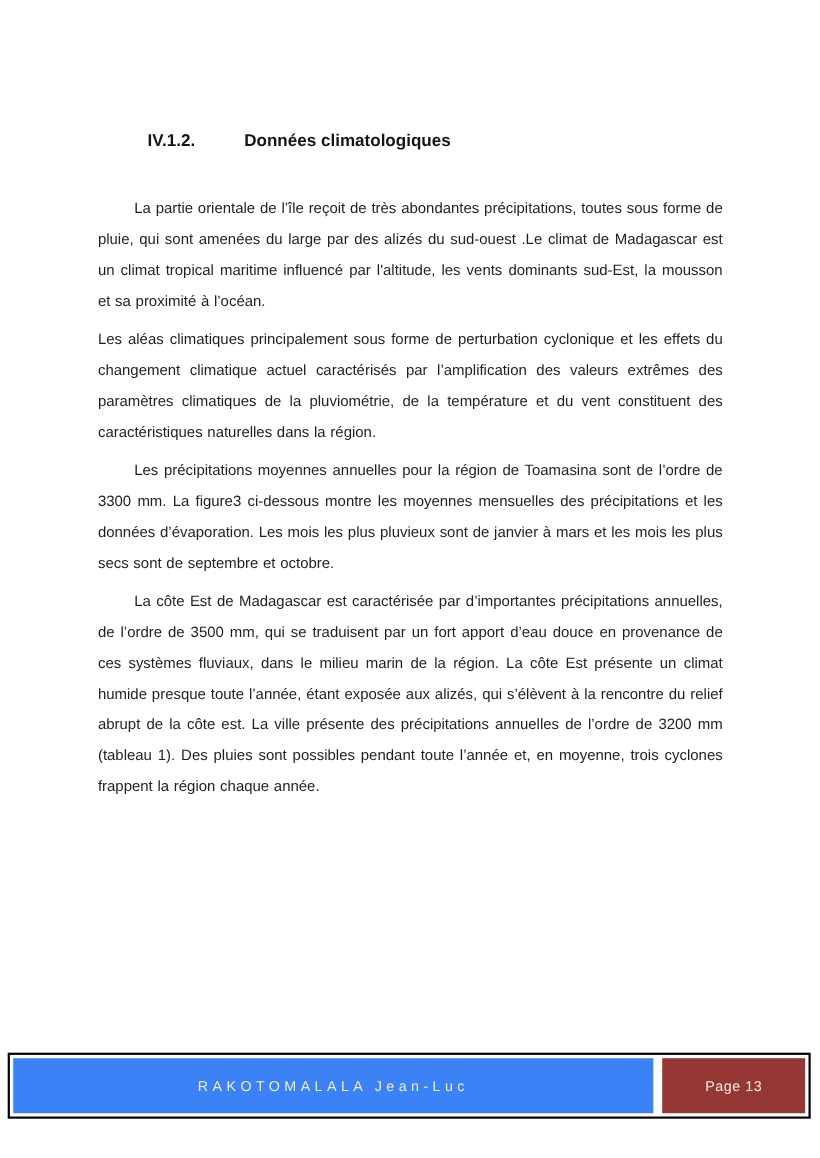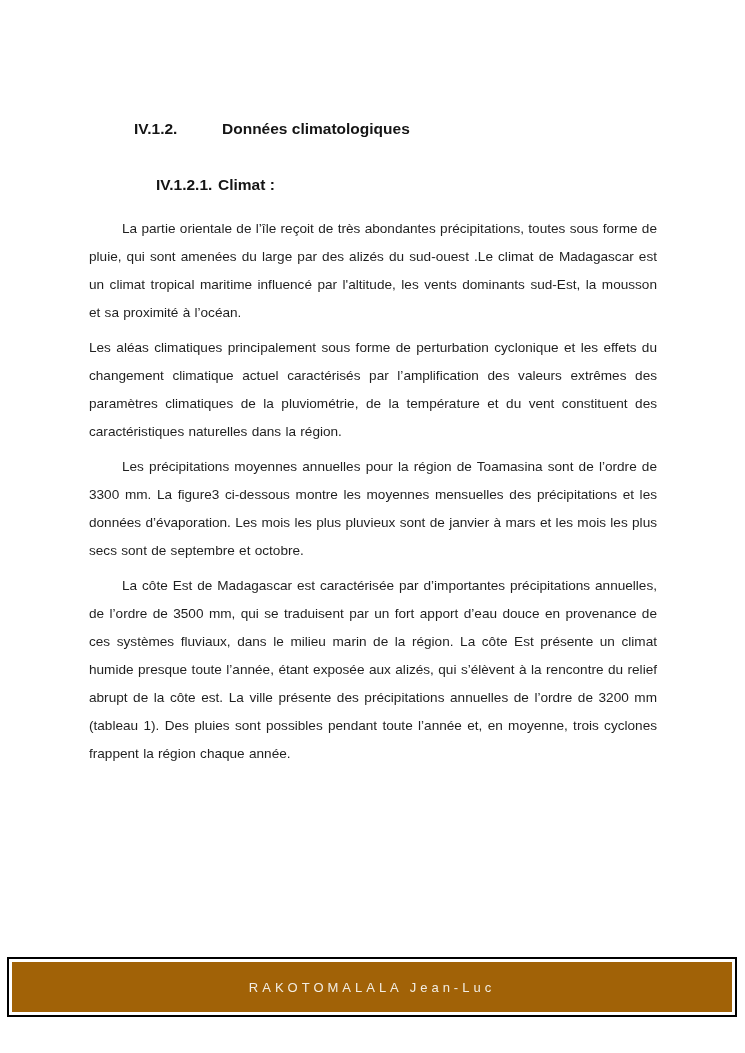--- a/index.html
+++ b/index.html
@@ -75,34 +75,34 @@
 <body>
 
 <div class="page">
 
   <div class="content">
 
     <div class="h1">
       <span class="num">IV.1.2.</span><span>Données climatologiques</span>
     </div>
 
-    <div class="h2">
-      <span class="num">IV.1.2.1.</span><span>Climat :</span>
-    </div>
 
 
     <p class="para indent">La partie orientale de l’île reçoit de très abondantes précipitations, toutes sous forme de pluie, qui sont amenées du large par des alizés du sud-ouest .Le climat de Madagascar est un climat tropical maritime influencé par l'altitude, les vents dominants sud-Est, la mousson et sa proximité à l’océan.</p>
 
     <p class="para">Les aléas climatiques principalement sous forme de perturbation cyclonique et les effets du changement climatique actuel caractérisés par l’amplification des valeurs extrêmes des paramètres climatiques de la pluviométrie, de la température et du vent constituent des caractéristiques naturelles dans la région.</p>
 
     <p class="para indent">Les précipitations moyennes annuelles pour la région de Toamasina sont de l’ordre de 3300 mm. La figure3 ci-dessous montre les moyennes mensuelles des précipitations et les données d’évaporation. Les mois les plus pluvieux sont de janvier à mars et les mois les plus secs sont de septembre et octobre.</p>
 
     <p class="para indent">La côte Est de Madagascar est caractérisée par d’importantes précipitations annuelles, de l’ordre de 3500 mm, qui se traduisent par un fort apport d’eau douce en provenance de ces systèmes fluviaux, dans le milieu marin de la région. La côte Est présente un climat humide presque toute l’année, étant exposée aux alizés, qui s’élèvent à la rencontre du relief abrupt de la côte est. La ville présente des précipitations annuelles de l’ordre de 3200 mm (tableau 1). Des pluies sont possibles pendant toute l’année et, en moyenne, trois cyclones frappent la région chaque année.</p>
 
   </div>
 
   <div class="footer-box" style="border-color: rgb(0, 0, 0);">
-    <div class="footer-cell footer-author-cell" style="background: #a16207; color: rgb(242, 237, 227);">
+    <div class="footer-cell footer-author-cell" style="background: #3b82f6; color: rgb(242, 237, 227);">
       <span class="footer-author">RAKOTOMALALA Jean-Luc</span>
+    </div>
+    <div class="footer-cell footer-page-cell" style="background: rgb(149, 55, 53); color: rgb(242, 237, 227);">
+      <span class="footer-page">Page 13</span>
     </div>
   </div>
 
 </div>
 
 </body></html>

